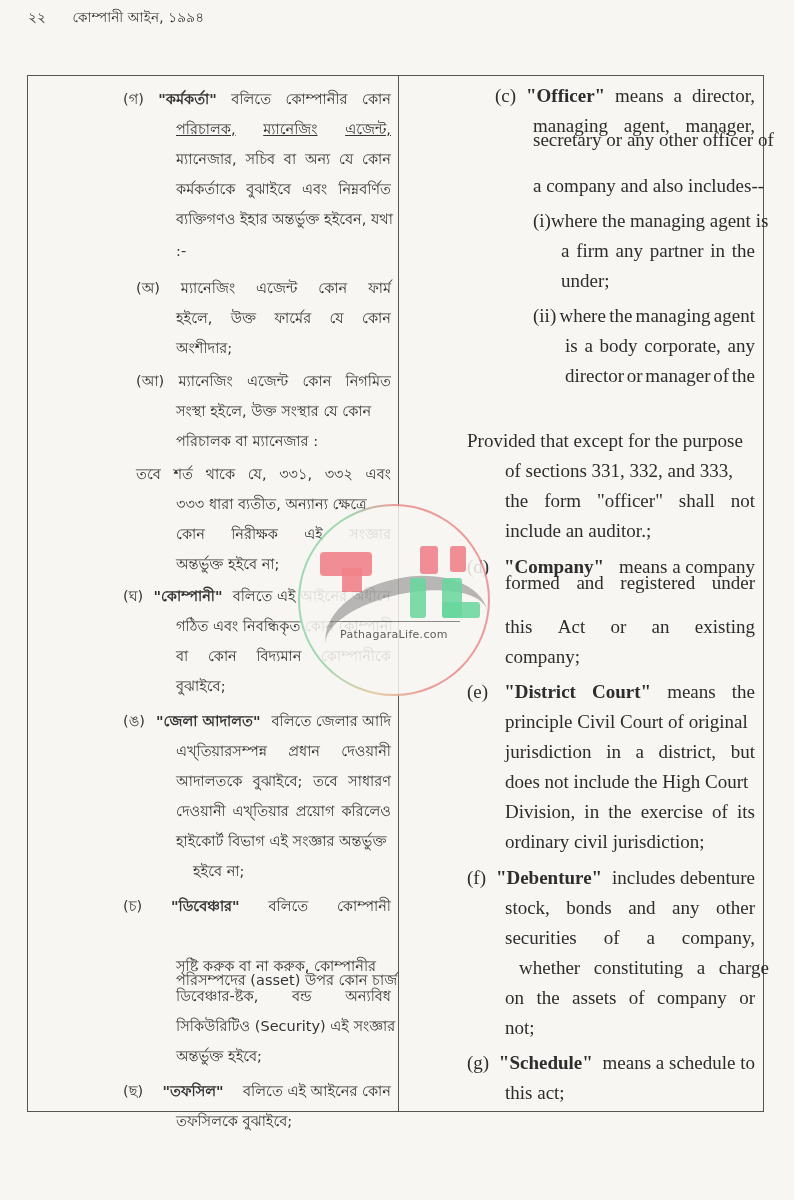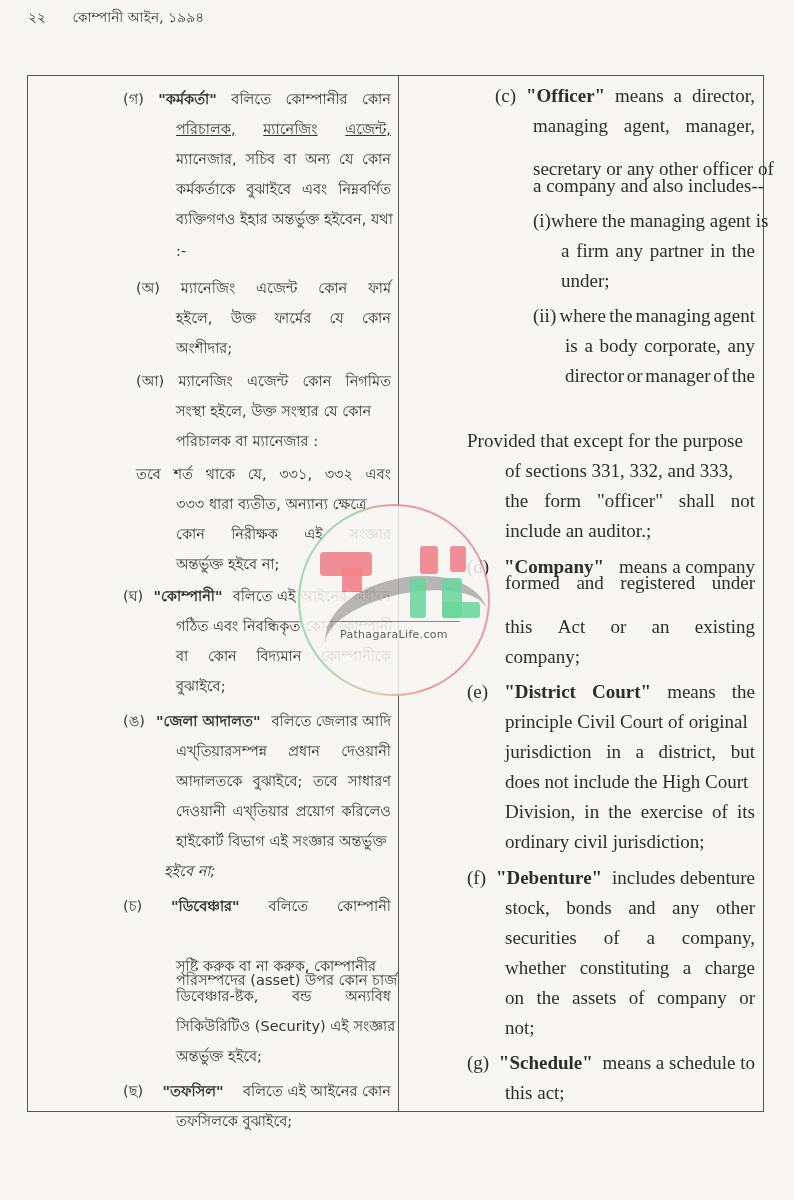--- a/index.html
+++ b/index.html
@@ -240,21 +240,21 @@
         <span>তবে</span>
         <span>সাধারণ</span>
       </div>
       <div class="line just" style="left: 148px; top: 720px; width: 215px;">
         <span>দেওয়ানী</span>
         <span>এখ্‌তিয়ার</span>
         <span>প্রয়োগ</span>
         <span>করিলেও</span>
       </div>
       <div class="line" style="left: 148px; top: 750px; width: 215px;"><span>হাইকোর্ট বিভাগ এই সংজ্ঞার অন্তর্ভুক্ত</span></div>
-      <div class="line" style="left: 136px; top: 780px; width: 215px; font-style: italic;"><span>হইবে না;</span></div>
+      <div class="line" style="left: 165px; top: 780px; width: 215px;"><span>হইবে না;</span></div>
       <div class="line just" style="left: 95px; top: 815px; width: 268px;">
         <span>(চ)</span>
         <span class="b">"ডিবেঞ্চার"</span>
         <span>বলিতে</span>
         <span>কোম্পানী</span>
       </div>
       <div class="line" style="left: 148px; top: 845px; width: 215px; margin-top: 44px;"><span>পরিসম্পদের (asset) উপর কোন চার্জ</span></div>
       <div class="line" style="left: 148px; top: 875px; width: 215px;"><span>সৃষ্টি করুক বা না করুক, কোম্পানীর</span></div>
       <div class="line" style="left: 148px; top: 935px; width: 215px;"><span>সিকিউরিটিও (Security) এই সংজ্ঞার</span></div>
       <div class="line just" style="left: 148px; top: 905px; width: 215px;">
@@ -277,21 +277,21 @@
         <span class="b">"Officer"</span>
         <span>means</span>
         <span>a</span>
         <span>director,</span>
       </div>
       <div class="line just" style="left: 134px; top: 35px; width: 222px;">
         <span>managing</span>
         <span>agent,</span>
         <span>manager,</span>
       </div>
-      <div class="line" style="left: 134px; top: 78px; width: 222px; text-align: right;"><span>secretary or any other officer of</span></div>
+      <div class="line" style="left: 134px; top: 49px; width: 222px; text-align: right;"><span>secretary or any other officer of</span></div>
       <div class="line" style="left: 134px; top: 95px; width: 222px;"><span>a company and also includes--</span></div>
       <div class="line just" style="left: 134px; top: 130px; width: 222px;">
         <span>(i)</span>
         <span>where the managing agent is</span>
       </div>
       <div class="line just" style="left: 162px; top: 160px; width: 194px;">
         <span>a</span>
         <span>firm</span>
         <span>any</span>
         <span>partner</span>
@@ -385,21 +385,21 @@
         <span>and</span>
         <span>any</span>
         <span>other</span>
       </div>
       <div class="line just" style="left: 106px; top: 847px; width: 250px;">
         <span>securities</span>
         <span>of</span>
         <span>a</span>
         <span>company,</span>
       </div>
-      <div class="line just" style="left: 106px; top: 877px; width: 250px; gap: 12px;">
+      <div class="line just" style="left: 120px; top: 877px; width: 250px; gap: 12px;">
         <span>whether</span>
         <span>constituting</span>
         <span>a</span>
         <span>charge</span>
       </div>
       <div class="line just" style="left: 106px; top: 907px; width: 250px;">
         <span>on</span>
         <span>the</span>
         <span>assets</span>
         <span>of</span>

